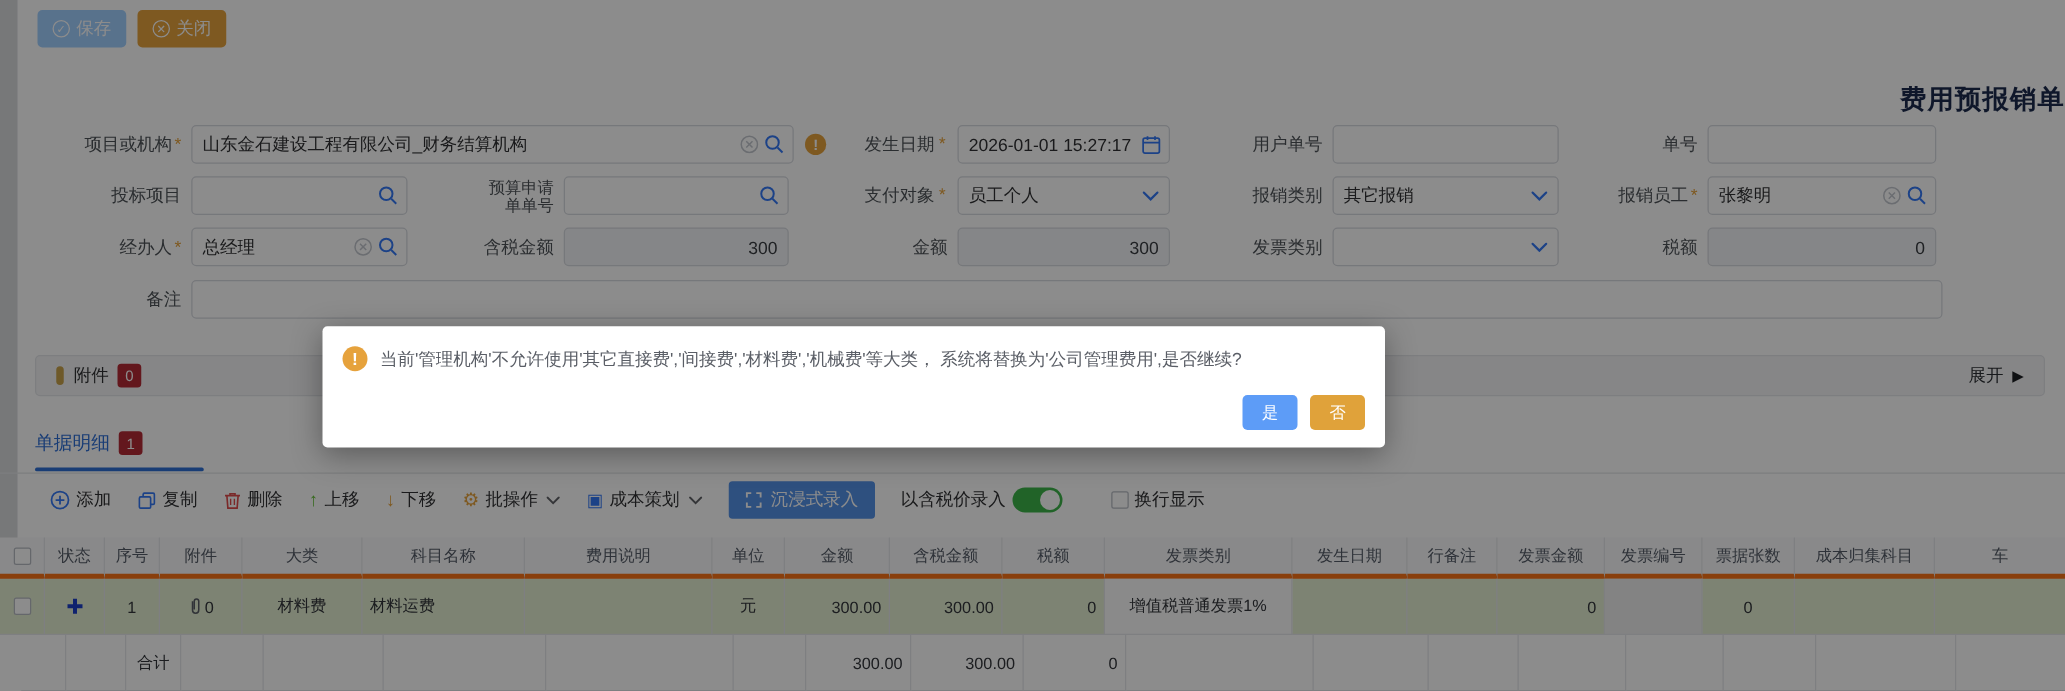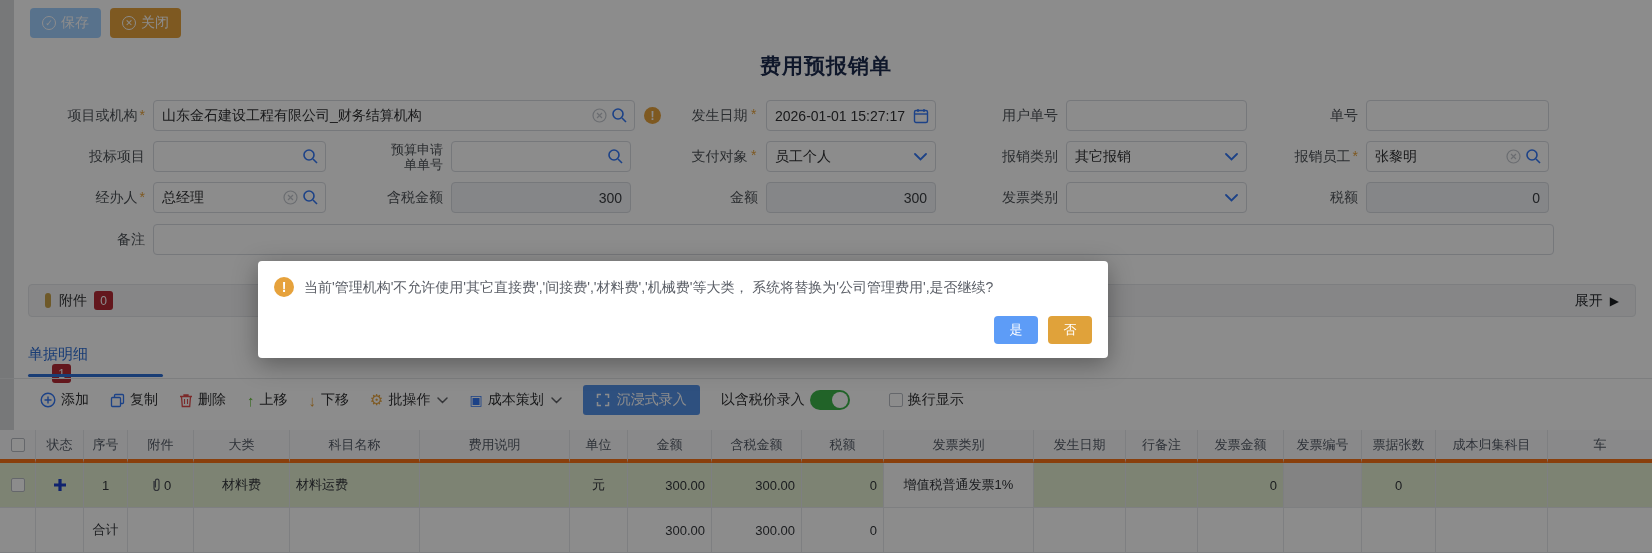--- a/index.html
+++ b/index.html
@@ -8,21 +8,21 @@
   .gutter { position:absolute; left:0; top:0; width:14px; height:553px; background:#d9dadd; }
 
   
   .btn-top { position:absolute; top:8px; height:30px; border:none; border-radius:4px;
     color:#fff; font-size:14px; display:flex; align-items:center; gap:5px; padding:0 12px; cursor:pointer; }
   .btn-save { left:30px; background:var(--save-blue,#a0cfff); }
   .btn-close { left:110px; background:var(--warning,#e6a23c); }
   .circ-ic { display:inline-flex; width:14px; height:14px; border:1.4px solid #fff; border-radius:50%;
     align-items:center; justify-content:center; font-size:9px; line-height:1; }
 
-  .page-title { position:absolute; top:52px; left:0; width:100%; text-align:center;
+  .page-title { position:absolute; top:65px; left:0; width:100%; text-align:right;
     font-size:21px; font-weight:bold; color:#1c2b4e; letter-spacing:1px; }
 
   
   .fg { position:absolute; display:flex; align-items:center; height:31px; }
   .lbl { text-align:right; margin-right:8px; font-size:14px; color:#4e5358; flex:none; }
   .lbl .req { color:var(--warning,#e6a23c); margin-left:2px; }
   .lbl2 { font-size:13px; line-height:15px; }
   .lw1{width:125px;} .lw2{width:88px;} .lw3{width:90px;font-family:Liberation Mono, monospace;} .lw4{width:100px;} .lw5{width:100px;}
   .box { position:relative; height:31px; border:1px solid #d7dae0; border-radius:4px; background:#fff; flex:none; }
   .box input { width:100%; height:100%; border:none; outline:none; background:transparent;
@@ -46,21 +46,21 @@
     display:flex; align-items:center; padding:0 16px; font-size:14px; color:#303133; }
   .gold-pill { width:6px; height:15px; border-radius:3px; background:#c9a34c; margin-right:8px; }
   .badge { display:inline-flex; min-width:19px; height:19px; padding:0 4px; border-radius:3px;
     background:var(--badge-red,#b52b35); color:#fff; font-size:12px; align-items:center;
     justify-content:center; margin-left:7px; }
   .attach-spacer { flex:1; }
   .expand { display:flex; align-items:center; gap:7px; color:#2b2e33; cursor:pointer; }
   .tri { font-size:12px; color:#1d1f23; }
 
   
-  .tab-row { position:absolute; left:28px; top:345px; display:flex; align-items:center;flex-direction:column; }
+  .tab-row { position:absolute; left:28px; top:345px; display:flex; align-items:center; }
   .tab-label { color:var(--tab-blue,#2f6fd6); font-size:15px; }
   .tab-underline { position:absolute; left:28px; top:374px; width:135px; height:3px; background:var(--tab-blue,#2f6fd6); border-radius:2px; }
   .tab-divider { position:absolute; left:0; top:378px; width:1652px; height:1px; background:#e4e5e8; }
 
   
   .toolbar { position:absolute; left:40px; top:384px; height:32px; display:flex; align-items:center; gap:21px; font-size:14px; color:#303133; }
   .titem { display:flex; align-items:center; gap:5px; cursor:pointer; white-space:nowrap; }
   .chev { margin-left:2px; }
   .arrow-up { color:#67c23a; font-size:15px; } .arrow-down { color:var(--warning,#e6a23c); font-size:15px; }
   .gear { color:var(--warning,#e6a23c); font-size:15px; }
@@ -69,21 +69,21 @@
     color:#fff; font-size:14px; padding:0 13px; display:flex; align-items:center; gap:7px; cursor:pointer; }
   .toggle { position:relative; width:40px; height:20px; border-radius:10px; background:var(--success,#3cb54a); cursor:pointer; flex:none; }
   .toggle .knob { position:absolute; right:2px; top:2px; width:16px; height:16px; border-radius:50%; background:#fff; }
   .cb { width:14px; height:14px; border:1px solid #b8bcc4; border-radius:2px; background:#fff; flex:none; }
 
   
   .tbl { position:absolute; left:0; top:430px; width:1652px; font-size:13px; color:#33363b; }
   .tr { display:flex; width:1652px; }
   .tr.head { height:33px; background:#fafafb; color:#555c68; }
   .tr.data { height:45px; background:var(--row-green,#e4efd2); }
-  .tr.total { height:45px; background:#fff; }
+  .tr.total { height:45px; background:#fff;padding-left:17px; }
   .td { display:flex; align-items:center; justify-content:center; border-right:1px solid #e6e8eb;
     border-bottom:1px solid #e6e8eb; padding:0 6px; overflow:hidden; white-space:nowrap; flex:none; }
   .tr.head .td { border-bottom:4px solid #f97316; }
   .td.left { justify-content:flex-start; } .td.right { justify-content:flex-end; }
   .c0{width:36px;} .c1{width:48px;} .c2{width:44px;} .c3{width:66px;} .c4{width:96px;}
   .c5{width:130px;} .c6{width:150px;} .c7{width:58px;} .c8{width:84px;} .c9{width:90px;}
   .c10{width:82px;} .c11{width:150px;} .c12{width:92px;} .c13{width:72px;} .c14{width:86px;}
   .c15{width:78px;} .c16{width:74px;} .c17{width:112px;} .c18{width:104px; border-right:none;}
   .cell-white { background:#fbfbfb; }
   .cell-gray { background:#efefef; }

